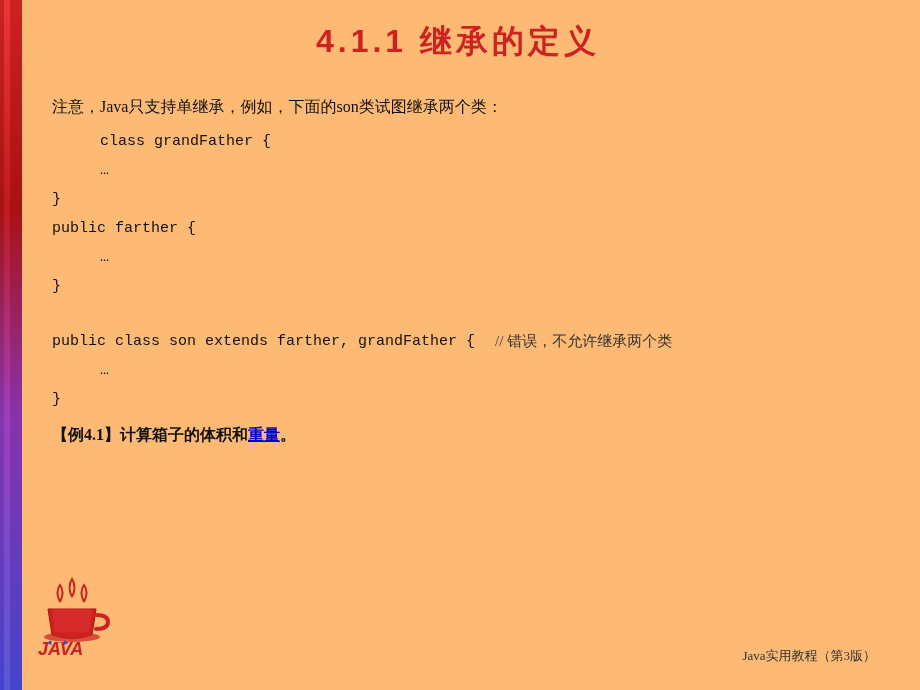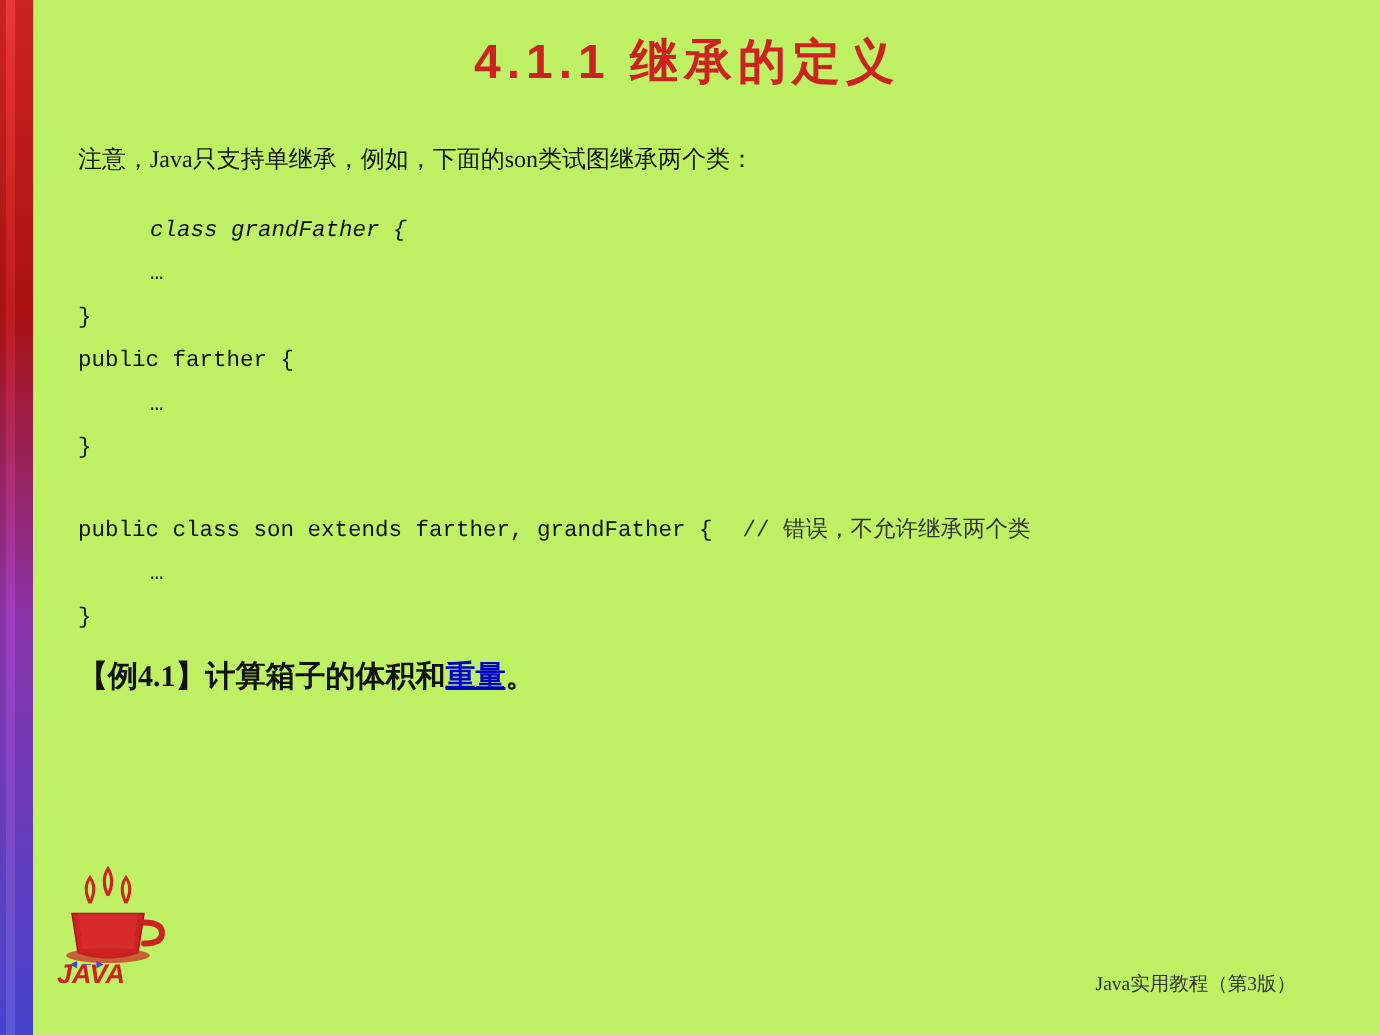--- a/index.html
+++ b/index.html
@@ -31,60 +31,59 @@
       background: linear-gradient(to bottom, #ff4444 0%, #cc2222 30%, #aa44cc 60%, #6666dd 100%);
       opacity: 0.6;
     }
 
     .main-content {
       position: absolute;
       left: 22px;
       top: 0;
       right: 0;
       bottom: 0;
-      background: #bef264;
+      background: #fdba74;
       padding: 20px 56px 20px 30px;
     }
 
     .page-title {
       text-align: center;
       font-size: 32px;
       font-weight: bold;
       color: #cc2222;
       margin-bottom: 30px;
       font-family: "SimHei", "黑体", sans-serif;
       letter-spacing: 4px;
     }
 
     .intro-text {
       font-size: 16px;
       color: #111;
-      margin-bottom: 20px;
+      margin-bottom: 8px;
       line-height: 1.6;
     }
 
     .code-block {
       font-family: "Courier New", monospace;
       font-size: 15px;
       color: #111;
       line-height: 1.8;
       margin-bottom: 2px;
     }
 
     .indent1 {
       padding-left: 48px;
-      font-style: italic;
     }
 
     .indent2 {
       padding-left: 48px;
     }
 
     .example-line {
-      font-size: 20px;
+      font-size: 16px;
       color: #111;
       margin-top: 12px;
       font-weight: bold;
     }
 
     .example-line a {
       color: #0000cc;
       text-decoration: underline;
     }
 
@@ -102,29 +101,29 @@
 
     
     .java-logo {
       width: 110px;
       height: 90px;
     }
 
     .bottom-right-text {
       position: absolute;
       bottom: 25px;
-      right: 56px;
+      right: 44px;
       font-size: 13px;
       color: #333;
       font-family: "SimSun", "宋体", serif;
     }
 
     .error-comment {
       color: #333;
-      font-family: Liberation Mono, monospace;
+      font-family: Liberation Serif, serif;
       font-size: 15px;
     }
   </style>
 </head>
 <body>
 
 <div class="left-bar">
   <div class="left-bar-inner"></div>
 </div>
 

